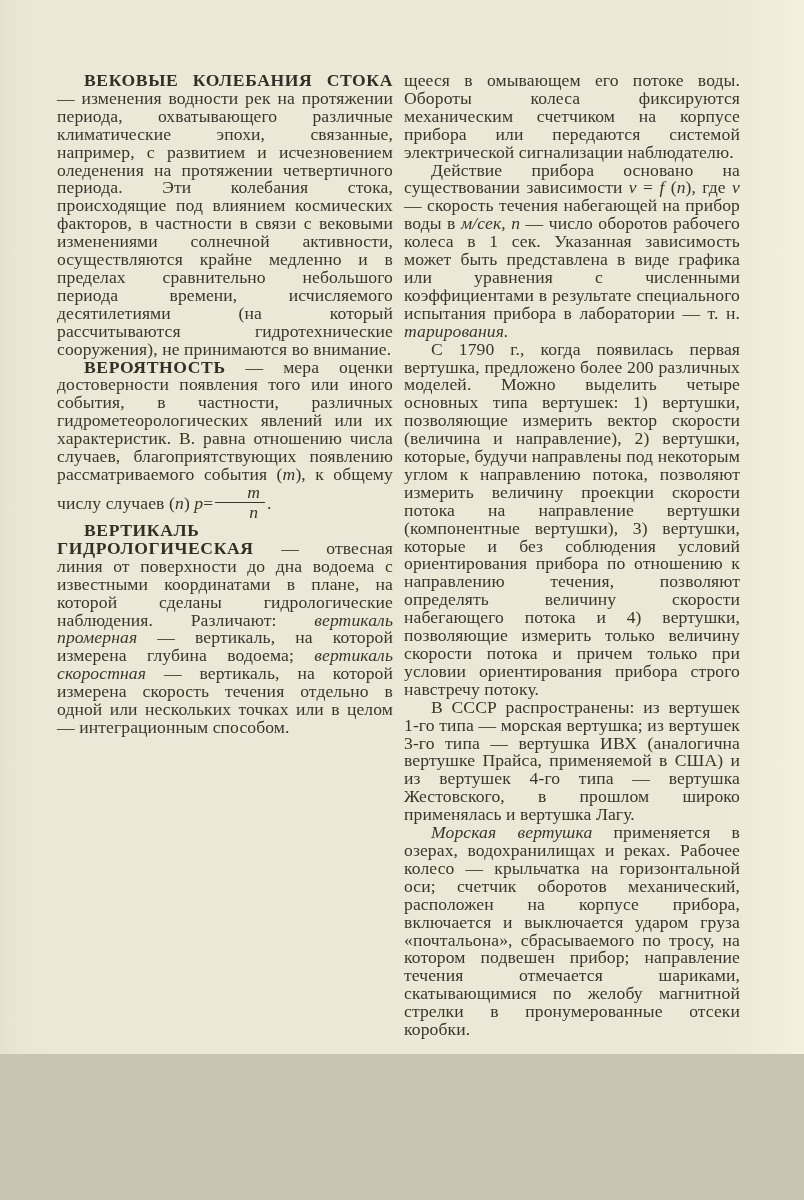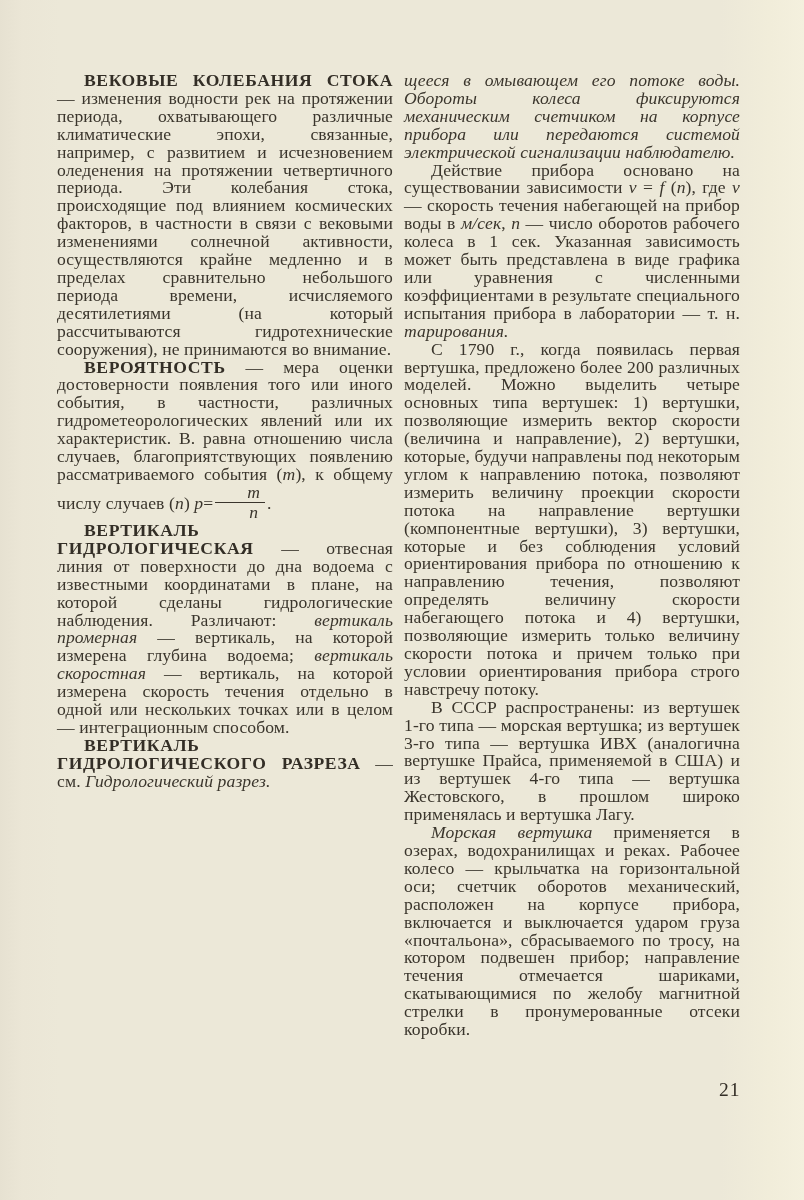--- a/index.html
+++ b/index.html
@@ -3,21 +3,21 @@
 <meta charset="utf-8">
 <style>
   html, body {
     margin: 0;
     padding: 0;
     background: #c9c4b4;
   }
   .page {
     position: relative;
     width: 804px;
-    height: 1200px;
+    height: 1054px;
     margin: 0 auto;
     background:
       linear-gradient(90deg,
         #e6e1d1 0px, #ebe6d6 22px,
         #ece8d8 60px, #ece8d8 720px,
         #f1edda 770px, #f4f0de 804px);
     overflow: hidden;
     font-family: "Liberation Serif", "DejaVu Serif", serif;
     color: #3a352c;
   }
@@ -31,21 +31,21 @@
     letter-spacing: 0.1px;
     hyphens: auto;
     -webkit-hyphens: auto;
   }
   .col-left  { left: 57px; }
   .col-right { left: 404px; }
   .para {
     margin: 0;
     text-indent: 27px;
   }
-  .para.cont { text-indent: 0; font-style: italic; }
+  .para.cont { text-indent: 0; }
   .hw {
     font-weight: bold;
     letter-spacing: 0.6px;
     color: #332e26;
   }
   i { font-style: italic; }
   sup {
     font-size: 0.62em;
     vertical-align: super;
     line-height: 0;
@@ -95,21 +95,20 @@
   }
 </style>
 </head>
 <body>
 
 <div class="page">
   <div class="col col-left">
       <p class="para"><b class="hw">ВЕКОВЫЕ КОЛЕБАНИЯ СТОКА</b><span> — изменения водности рек на протяжении периода, охватывающего различные климатические эпохи, связанные, например, с развитием и исчезновением оледенения на протяжении четвертичного периода. Эти колебания стока, происходящие под влиянием космических факторов, в частности в связи с вековыми изменениями солнечной активности, осуществляются крайне медленно и в пределах сравнительно небольшого периода времени, исчисляемого десятилетиями (на который рассчитываются гидротехнические сооружения), не принимаются во внимание.</span></p>
       <p class="para"><b class="hw">ВЕРОЯТНОСТЬ</b><span> — мера оценки достоверности появления того или иного события, в частности, различных гидрометеорологических явлений или их характеристик. В. равна отношению числа случаев, благоприятствующих появлению рассматриваемого события (</span><i>m</i><span>), к общему числу случаев (</span><i>n</i><span>) </span><i>p</i><span>=</span><span class="frac"><span class="fnum">m</span><span class="fden">n</span></span><span>.</span></p>
       <p class="para"><b class="hw">ВЕРТИКАЛЬ ГИДРОЛОГИЧЕСКАЯ</b><span> — отвесная линия от поверхности до дна водоема с известными координатами в плане, на которой сделаны гидрологические наблюдения. Различают: </span><i>вертикаль промерная</i><span> — вертикаль, на которой измерена глубина водоема; </span><i>вертикаль скоростная</i><span> — вертикаль, на которой измерена скорость течения отдельно в одной или нескольких точках или в целом — интеграционным способом.</span></p>
-      <p class="para"><b class="hw">ВЕРТИКАЛЬ ГИДРОЛОГИЧЕСКОГО РАЗРЕЗА</b><span> — см. </span><i>Гидрологический разрез.</i></p>
     </div>
 
   <div class="col col-right">
       <p class="para cont"><span>щееся в омывающем его потоке воды. Обороты колеса фиксируются механическим счетчиком на корпусе прибора или передаются системой электрической сигнализации наблюдателю.</span></p>
       <p class="para"><span>Действие прибора основано на существовании зависимости </span><i>v</i><span> = </span><i>f</i><span> (</span><i>n</i><span>), где </span><i>v</i><span> — скорость течения набегающей на прибор воды в </span><i>м/сек</i><span>, </span><i>n</i><span> — число оборотов рабочего колеса в 1 сек. Указанная зависимость может быть представлена в виде графика или уравнения с численными коэффициентами в результате специального испытания прибора в лаборатории — т. н. </span><i>тарирования.</i></p>
       <p class="para"><span>С 1790 г., когда появилась первая вертушка, предложено более 200 различных моделей. Можно выделить четыре основных типа вертушек: 1) вертушки, позволяющие измерить вектор скорости (величина и направление), 2) вертушки, которые, будучи направлены под некоторым углом к направлению потока, позволяют измерить величину проекции скорости потока на направление вертушки (компонентные вертушки), 3) вертушки, которые и без соблюдения условий ориентирования прибора по отношению к направлению течения, позволяют определять величину скорости набегающего потока и 4) вертушки, позволяющие измерить только величину скорости потока и причем только при условии ориентирования прибора строго навстречу потоку.</span></p>
       <p class="para"><span>В СССР распространены: из вертушек 1-го типа — морская вертушка; из вертушек 3-го типа — вертушка ИВХ (аналогична вертушке Прайса, применяемой в США) и из вертушек 4-го типа — вертушка Жестовского, в прошлом широко применялась и вертушка Лагу.</span></p>
       <p class="para"><i>Морская вертушка</i><span> применяется в озерах, водохранилищах и реках. Рабочее колесо — крыльчатка на горизонтальной оси; счетчик оборотов механический, расположен на корпусе прибора, включается и выключается ударом груза «почтальона», сбрасываемого по тросу, на котором подвешен прибор; направление течения отмечается шариками, скатывающимися по желобу магнитной стрелки в пронумерованные отсеки коробки.</span></p>
     </div>
 

